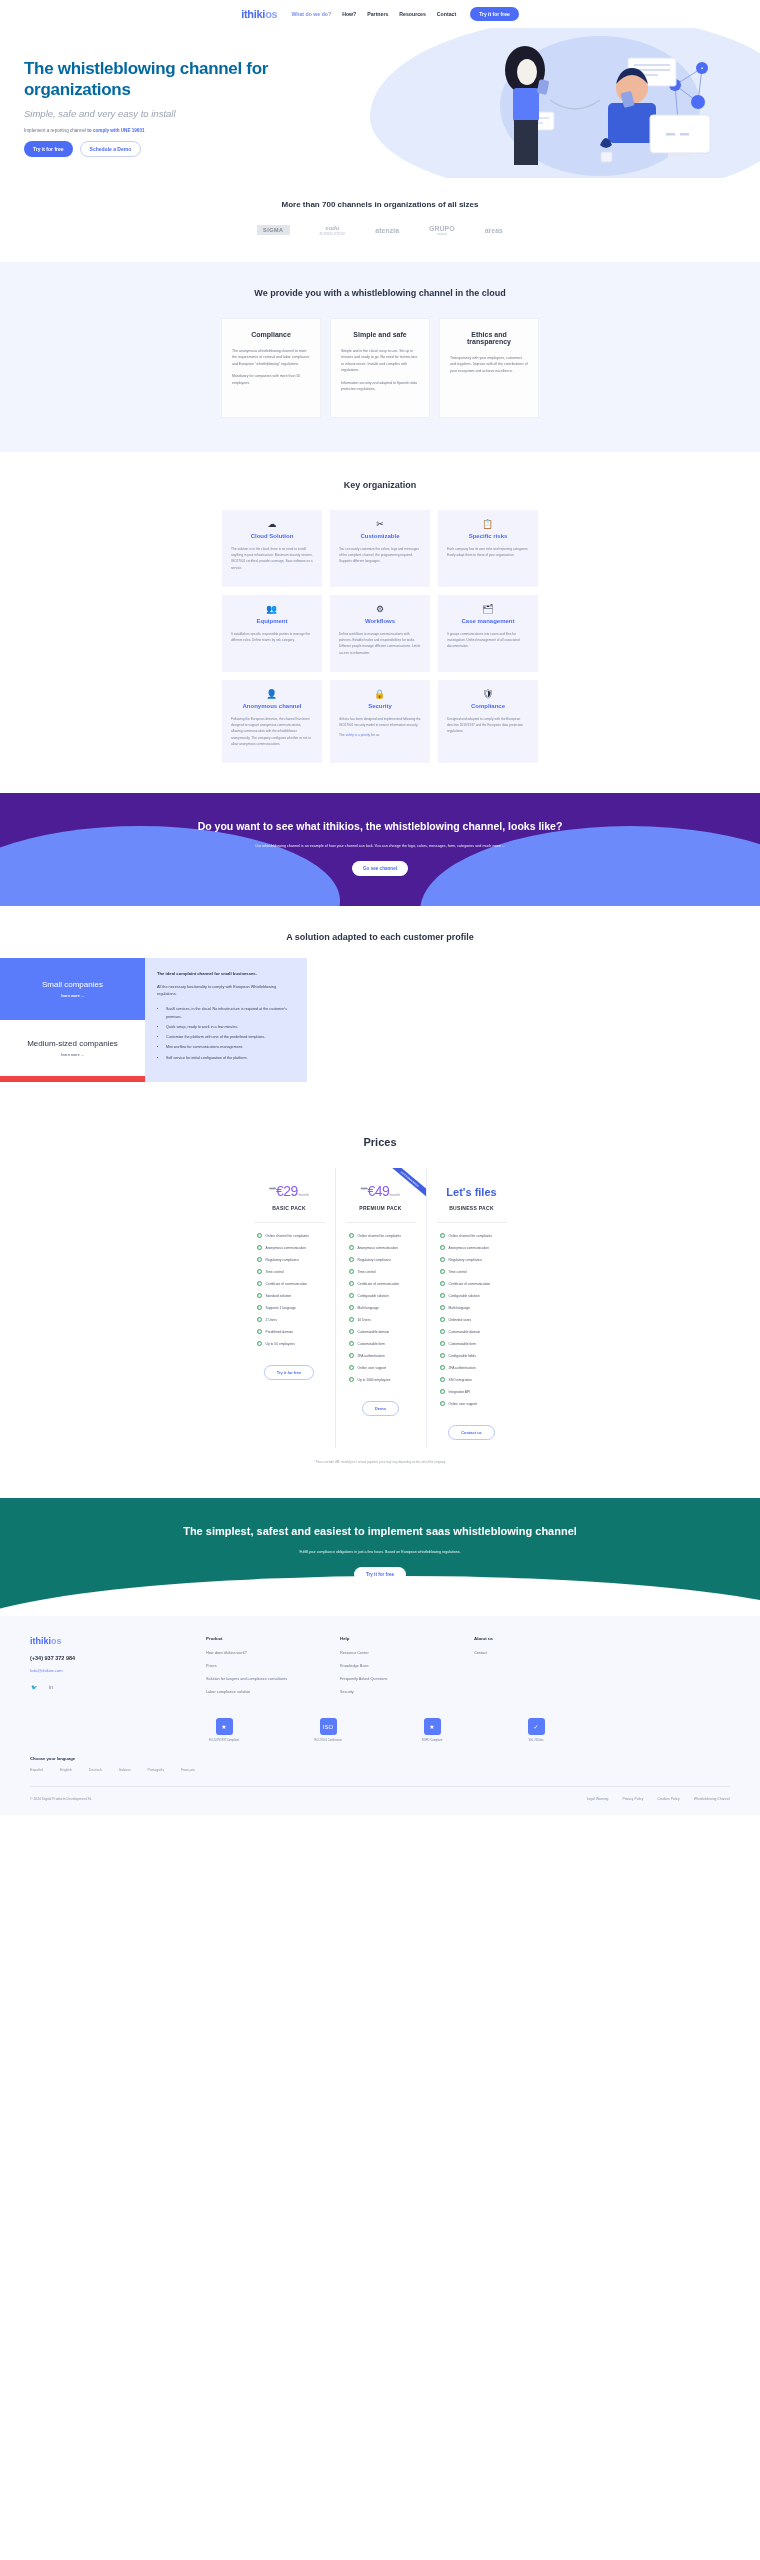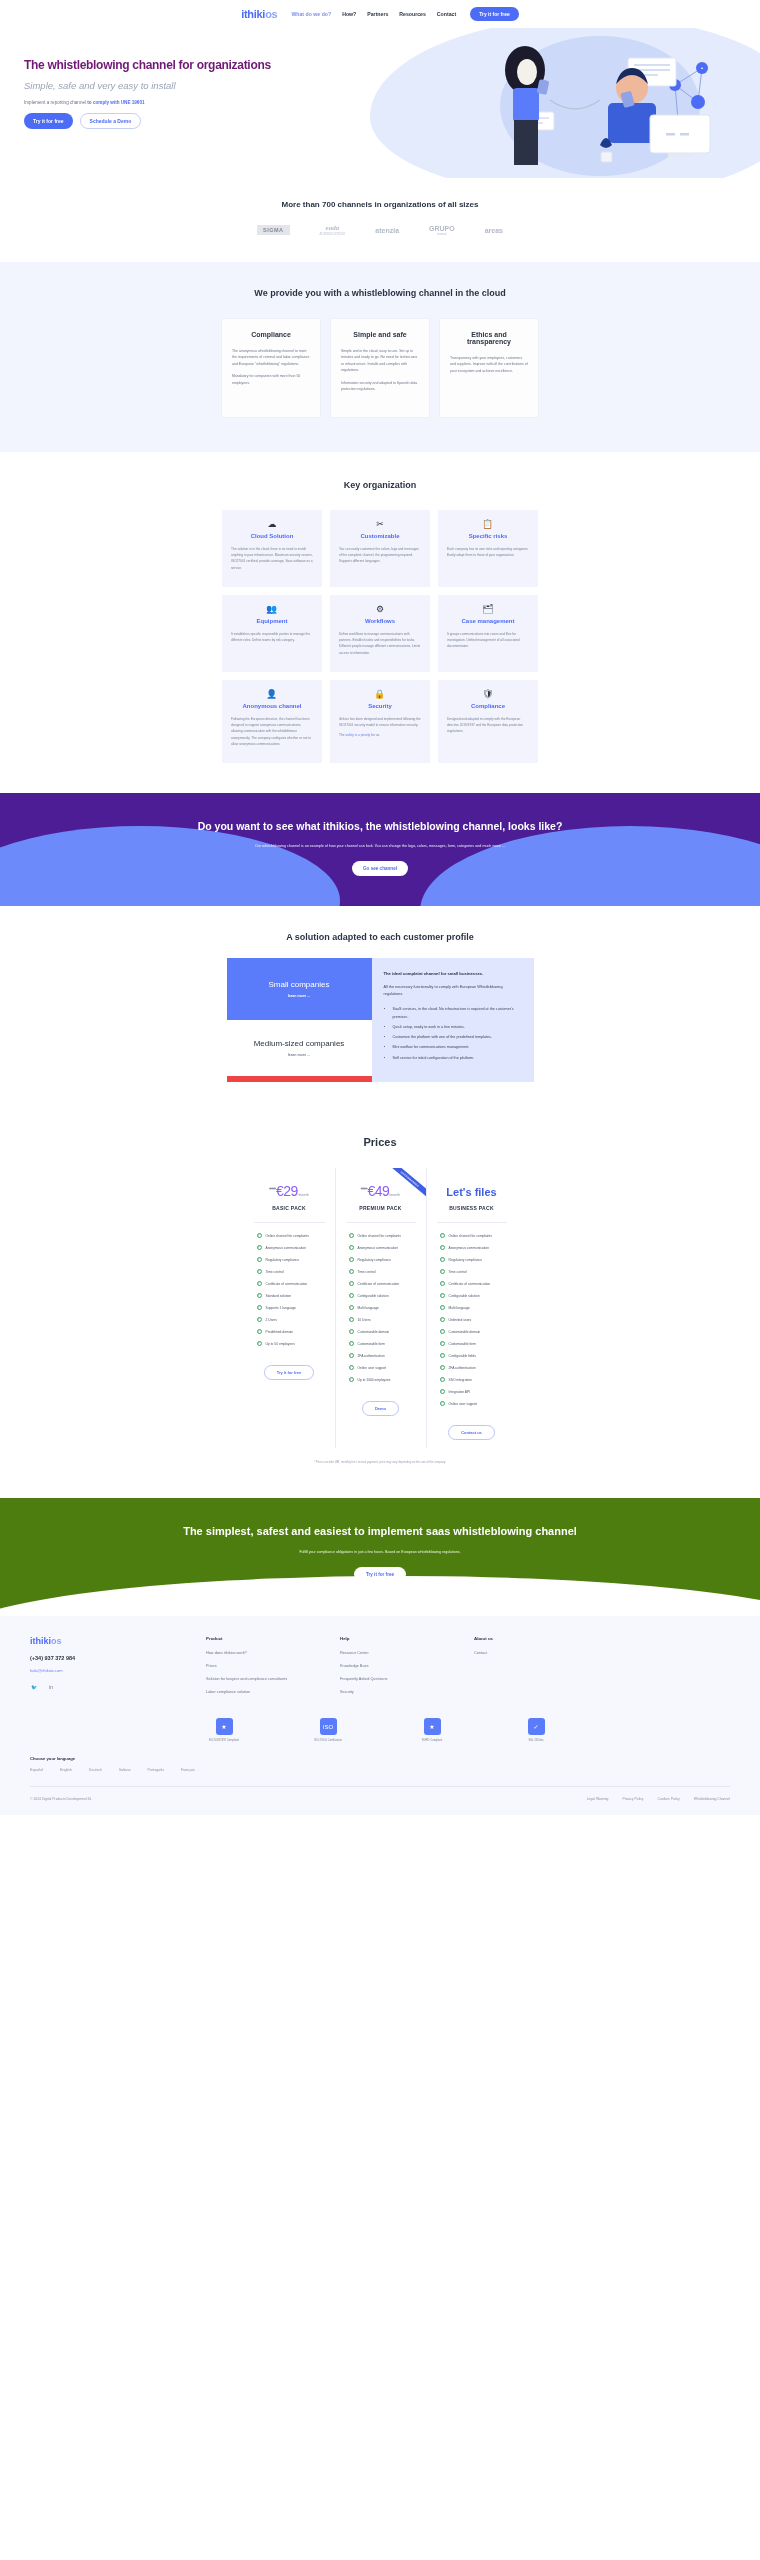--- a/index.html
+++ b/index.html
@@ -58,21 +58,21 @@
     border-radius: 50%;
     opacity: .8;
   }
   .hero-art { position: absolute; right: 30px; top: 12px; }
   .hero-inner {
     position: relative; z-index: 5;
     padding: 30px 0 0 24px;
     width: 330px;
   }
   .hero-title {
-    font-size: 12px; font-weight: bold; line-height: 1.25; color: #701a75;
+    font-size: 17px; font-weight: bold; line-height: 1.25; color: #0369a1;
     letter-spacing: -0.3px;
   }
   .hero-sub { font-size: 9.5px; color: #9aa3b4; margin-top: 7px; font-style: italic; }
   .hero-note { font-size: 4.6px; color: #6d7587; margin-top: 9px; }
   .hero-note b { color: #4d6cf5; }
   .hero-btns { display: flex; gap: 7px; margin-top: 8px; }
 
   
   .logos-strip { padding: 22px 0 26px; text-align: center; background: #fff; }
   .logos-title { font-size: 8px; font-weight: bold; color: #2b3445; }
@@ -123,21 +123,21 @@
     width: 420px; height: 170px; background: #6d8afb;
     border-radius: 50%;
   }
   .banner > * { position: relative; z-index: 3; }
   .banner h2 { font-size: 10.5px; line-height: 1.4; padding: 0 60px; font-weight: bold;}
   .banner p { font-size: 3.7px; margin-top: 9px; opacity: .92; padding: 0 110px; line-height:1.7;}
   .banner .btn-pill { background:#fff; color:#4d6cf5; margin-top: 12px; padding:5px 11px; font-size:4.6px;}
 
   
   .sec-profile { background: #fff; padding: 26px 0 30px; }
-  .profile-wrap { display: flex; justify-content: center; margin-top: 16px; }
+  .profile-wrap { display: flex; justify-content: flex-start; margin-top: 16px; }
   .profile-tabs { width: 145px; }
   .ptab {
     height: 62px; display: flex; flex-direction: column;
     align-items: center; justify-content: center; gap: 4px; cursor: pointer;
     border-bottom: 6px solid #ef4444;
   }
   .ptab.active { background: #5b7cfa; color: #fff; border-bottom: none; }
   .ptab .t { font-size: 8px; font-weight: normal; line-height: 1.25; text-align: center; }
   .ptab .m { font-size: 3.6px; font-weight: bold; }
   .ptab:not(.active) .t { color: #2b3445; }
@@ -174,21 +174,21 @@
     color: #3fa864; font-size: 3.2px; display: flex; align-items: center;
     justify-content: center; flex: 0 0 auto; line-height: 1;
   }
   .pfeat span.tx { font-size: 3.3px; color: #4d5567; }
   .pcta { text-align: center; margin-top: 14px; padding-bottom: 8px;}
   .pcta .btn-pill { background:#fff; color:#4d6cf5; border:1px solid #b9c6f6; padding:4px 12px; font-size:4px;}
   .price-foot { text-align: center; font-size: 2.8px; color: #9aa3b4; margin-top: 12px; }
 
   
   .final-cta {
-    background: #4d7c0f; color: #fff; text-align: center;
+    background: #0f766e; color: #fff; text-align: center;
     padding: 26px 0 34px; position: relative; overflow: hidden;
   }
   .final-cta::after {
     content:""; position: absolute; left: -50px; bottom: -80px;
     width: 900px; height: 120px; background: #fff; border-radius: 50%;
   }
   .final-cta > * { position: relative; z-index: 4; }
   .final-cta h2 { font-size: 11px; line-height: 1.45; padding: 0 55px; font-weight: bold;}
   .final-cta p { font-size: 3.6px; margin-top: 10px; opacity: .93; }
   .final-cta .btn-pill { background:#fff; color:#4d6cf5; margin-top: 13px; padding:5px 12px; font-size:4.6px;}

